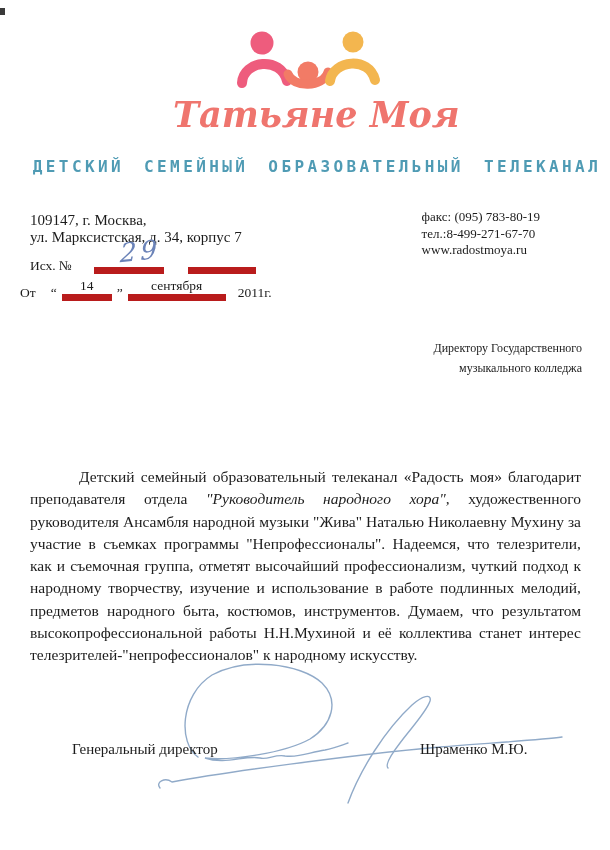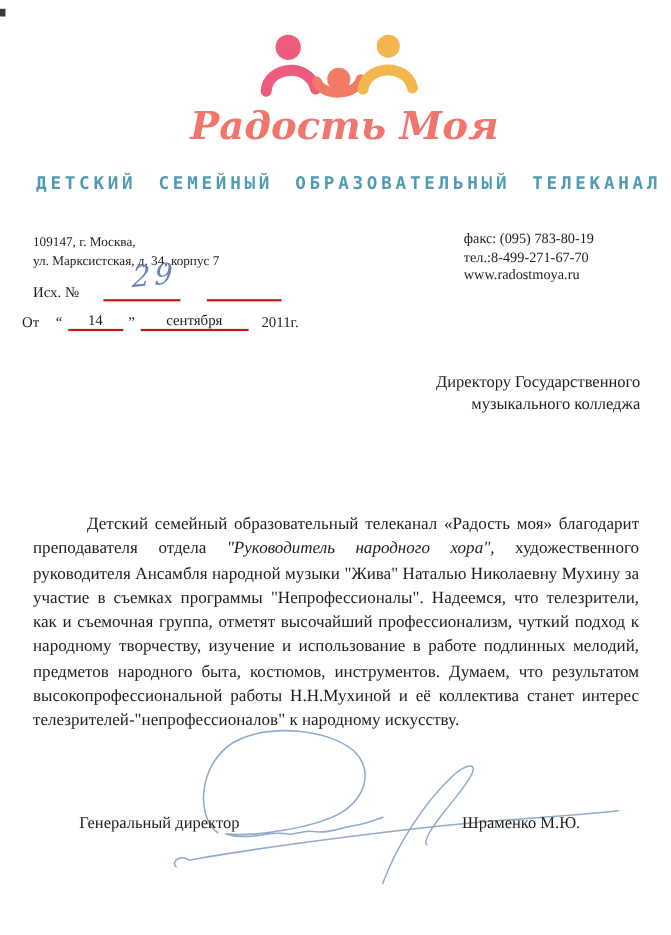--- a/index.html
+++ b/index.html
@@ -22,43 +22,43 @@
   
   .channel-title {
     position:absolute; left:0; top:157px; width:610px; text-align:center;
     font-family:"DejaVu Sans Mono", monospace; font-weight:bold;
     font-size:16px; letter-spacing:3.4px; word-spacing:7px; color:#4f9bb4;
     white-space:nowrap;
     margin-left:12px;
   }
 
   
-  .sender-address { position:absolute; left:30px; top:212px; font-size:12px; line-height:16.5px; }
+  .sender-address { position:absolute; left:30px; top:212px; font-size:15px; line-height:16.5px; }
   .contact-block  { position:absolute; right:70px; top:209px; font-size:13px; line-height:16.5px; text-align:left; }
 
   
   .ref-line { position:absolute; left:30px; top:254px; display:flex; align-items:flex-end; font-size:13.5px; height:20px; }
-  .blank { display:inline-block; border-bottom:2px solid #b91c1c; text-align:center; }
+  .blank { display:inline-block; border-bottom:7px solid #b91c1c; text-align:center; }
   .ref-blank-1 { width:70px; margin-left:22px; }
   .ref-blank-2 { width:68px; margin-left:24px; }
   .handwritten-number {
     position:absolute; left:120px; top:236px;
     font-family:"DejaVu Serif", serif; font-style:italic;
     font-size:26px; letter-spacing:4px; color:#6b83b8;
     transform:rotate(-6deg) skewX(-8deg);
   }
   .date-line { position:absolute; left:20px; top:281px; display:flex; align-items:flex-end; font-size:13.5px; height:20px; }
   .date-prefix { margin-right:10px; }
   .q { margin:0 5px; }
   .date-day { width:50px; }
   .date-month { width:98px; }
   .date-year { margin-left:12px; }
 
   
-  .recipient { position:absolute; right:28px; top:339px; text-align:right; font-size:15px; line-height:19.5px; }
+  .recipient { position:absolute; right:28px; top:339px; text-align:right; font-size:12px; line-height:19.5px; }
 
   
   .letter-body {
     position:absolute; left:30px; top:466px; width:551px;
     font-size:15.5px; line-height:22.3px; text-align:justify; text-indent:49px;
   }
 
   
   .sig-svg { position:absolute; left:150px; top:655px; }
   .sig-role { position:absolute; left:72px; top:741px; font-size:15px; }
@@ -76,21 +76,21 @@
 
       <circle cx="79" cy="25" r="11.5" fill="#ee5c7d"></circle>
       <path d="M 59,65 C 60,42 98,38 104,63" fill="none" stroke="#ee5c7d" stroke-width="10" stroke-linecap="round"></path>
 
       <circle cx="125" cy="54" r="10.5" fill="#f27b66"></circle>
       <path d="M 105,56 C 110,70 140,70 145,54" fill="none" stroke="#f27b66" stroke-width="9" stroke-linecap="round"></path>
 
       <circle cx="170" cy="24" r="10.5" fill="#f3b64f"></circle>
       <path d="M 147,63 C 150,42 186,38 192,62" fill="none" stroke="#f3b64f" stroke-width="10" stroke-linecap="round"></path>
     </svg>
-    <div class="logo-script">Радость Моя</div>
+    <div class="logo-script">Татьяне Моя</div>
   </div>
 
   <div class="channel-title">ДЕТСКИЙ СЕМЕЙНЫЙ ОБРАЗОВАТЕЛЬНЫЙ ТЕЛЕКАНАЛ</div>
 
   <div class="sender-address">
     <div>109147, г. Москва,</div>
     <div>ул. Марксистская, д. 34, корпус 7</div>
   </div>
 
   <div class="contact-block">

